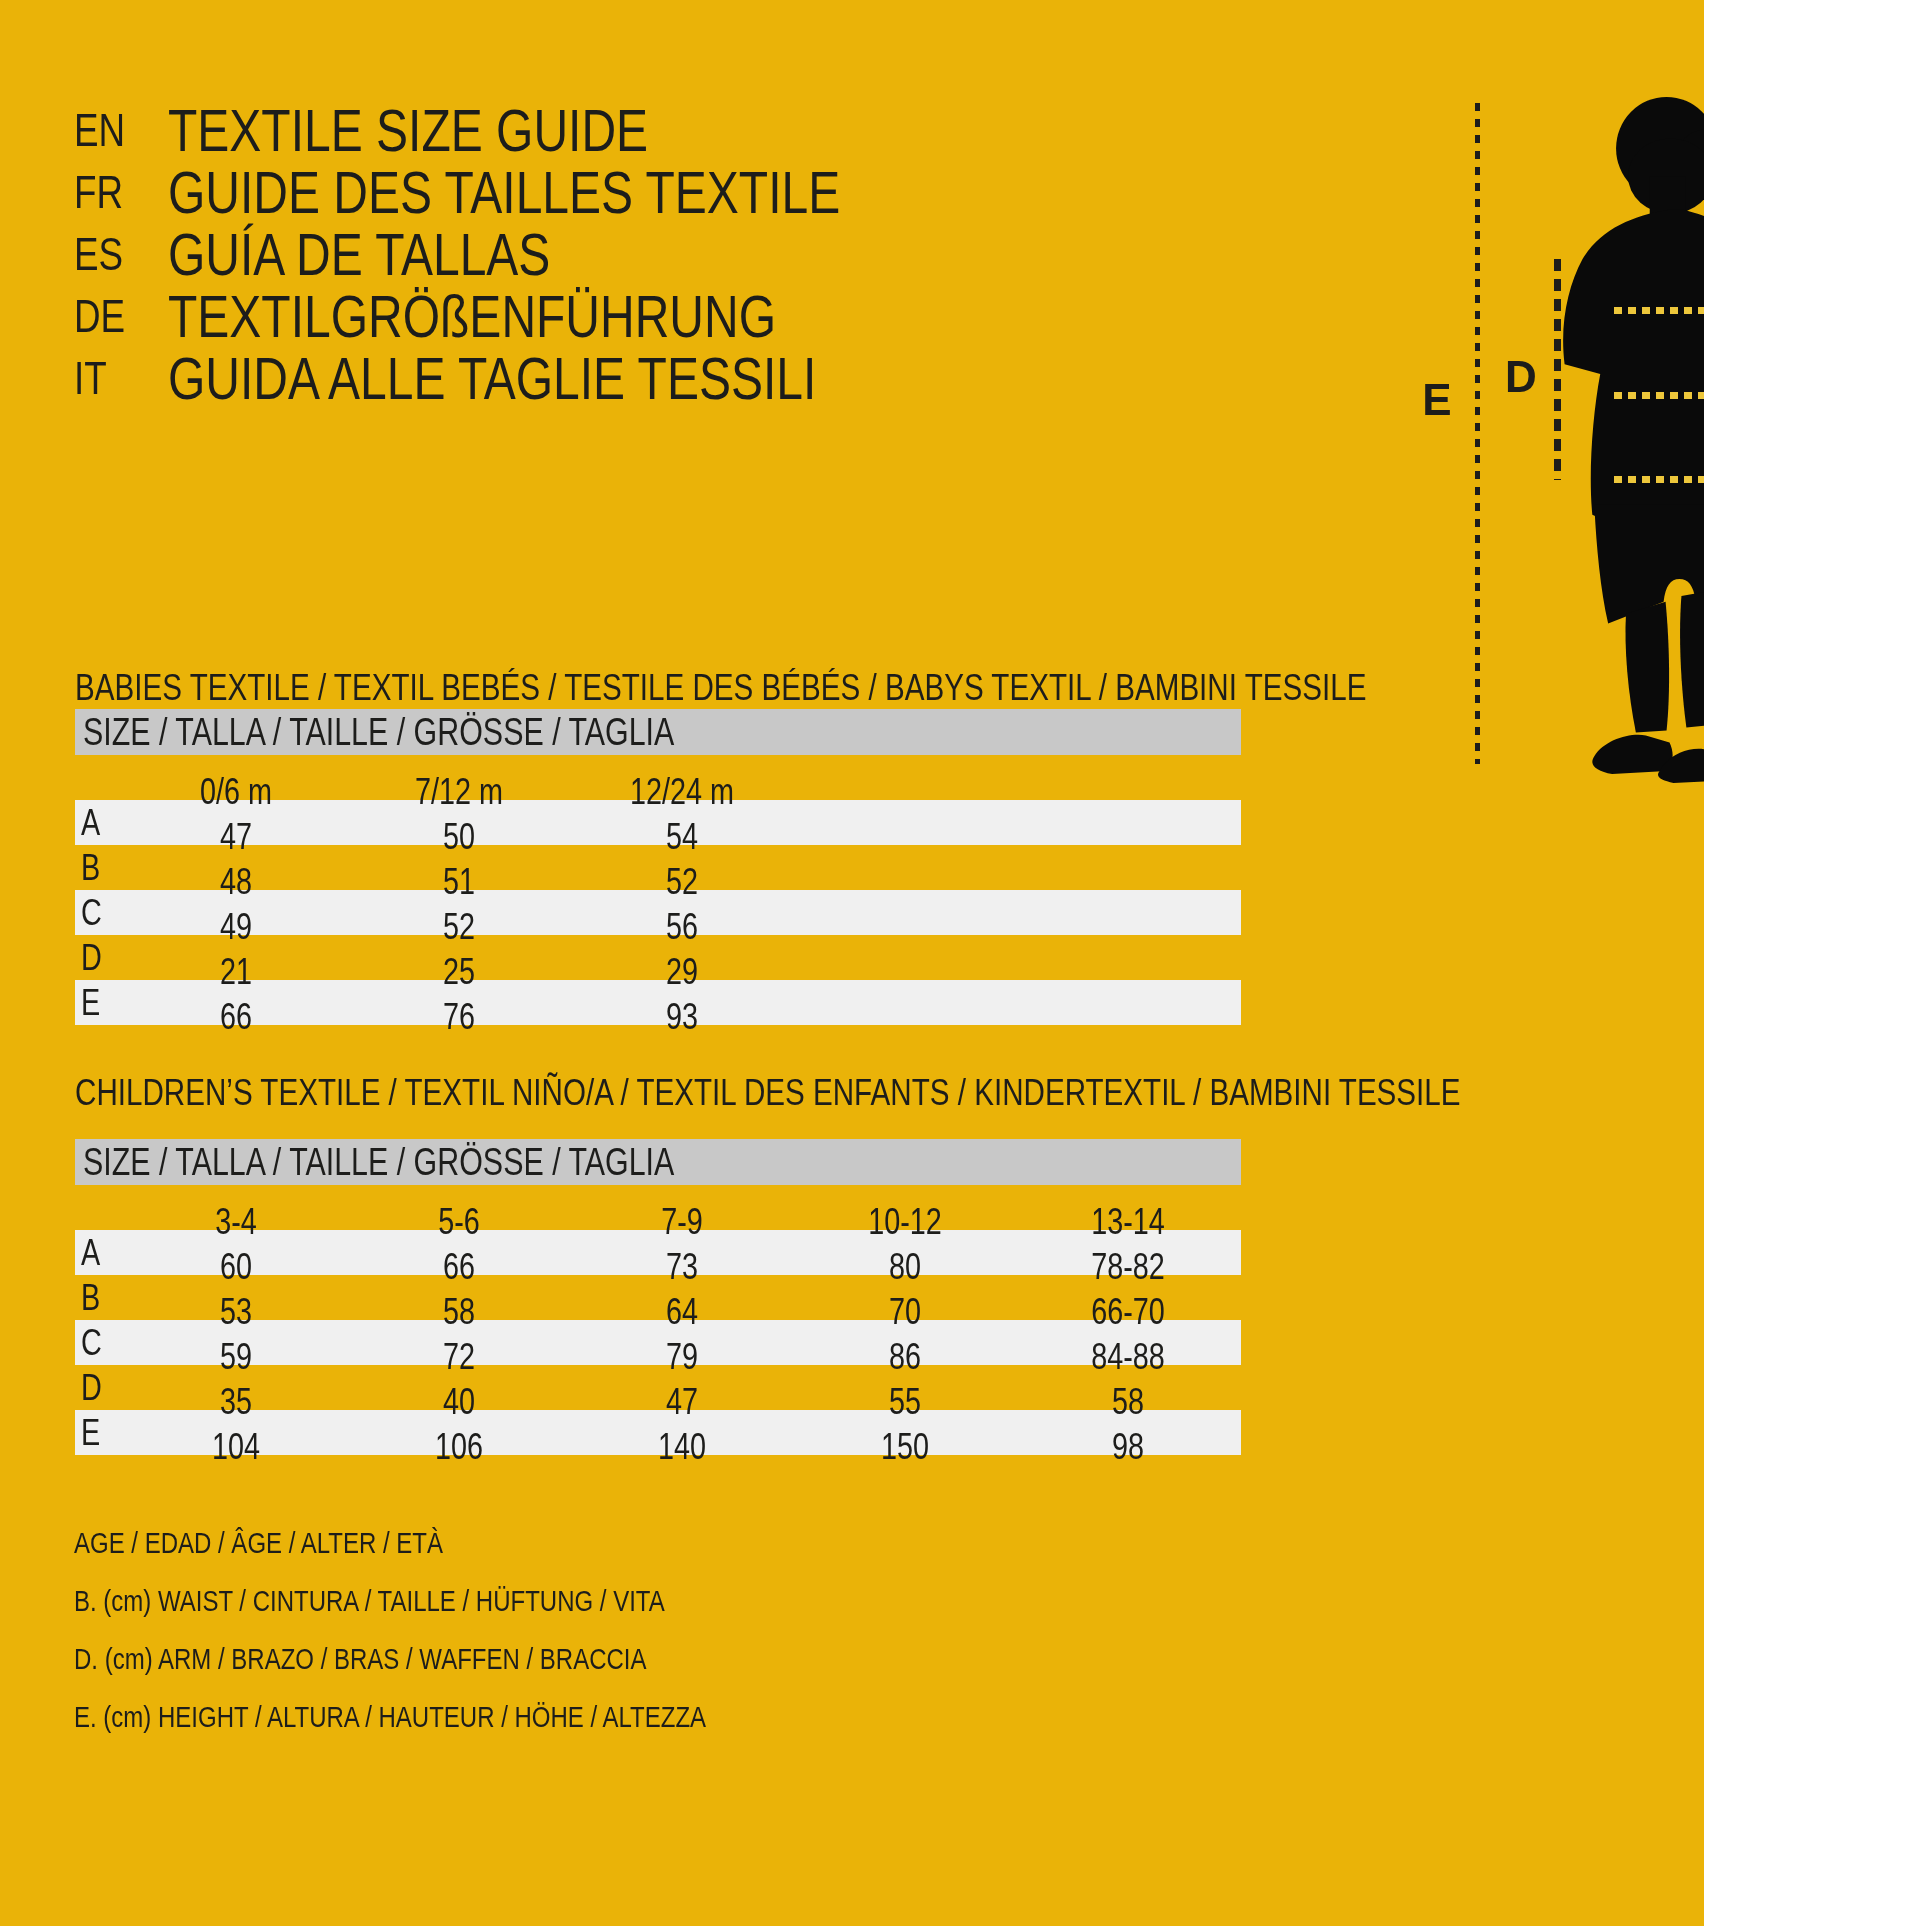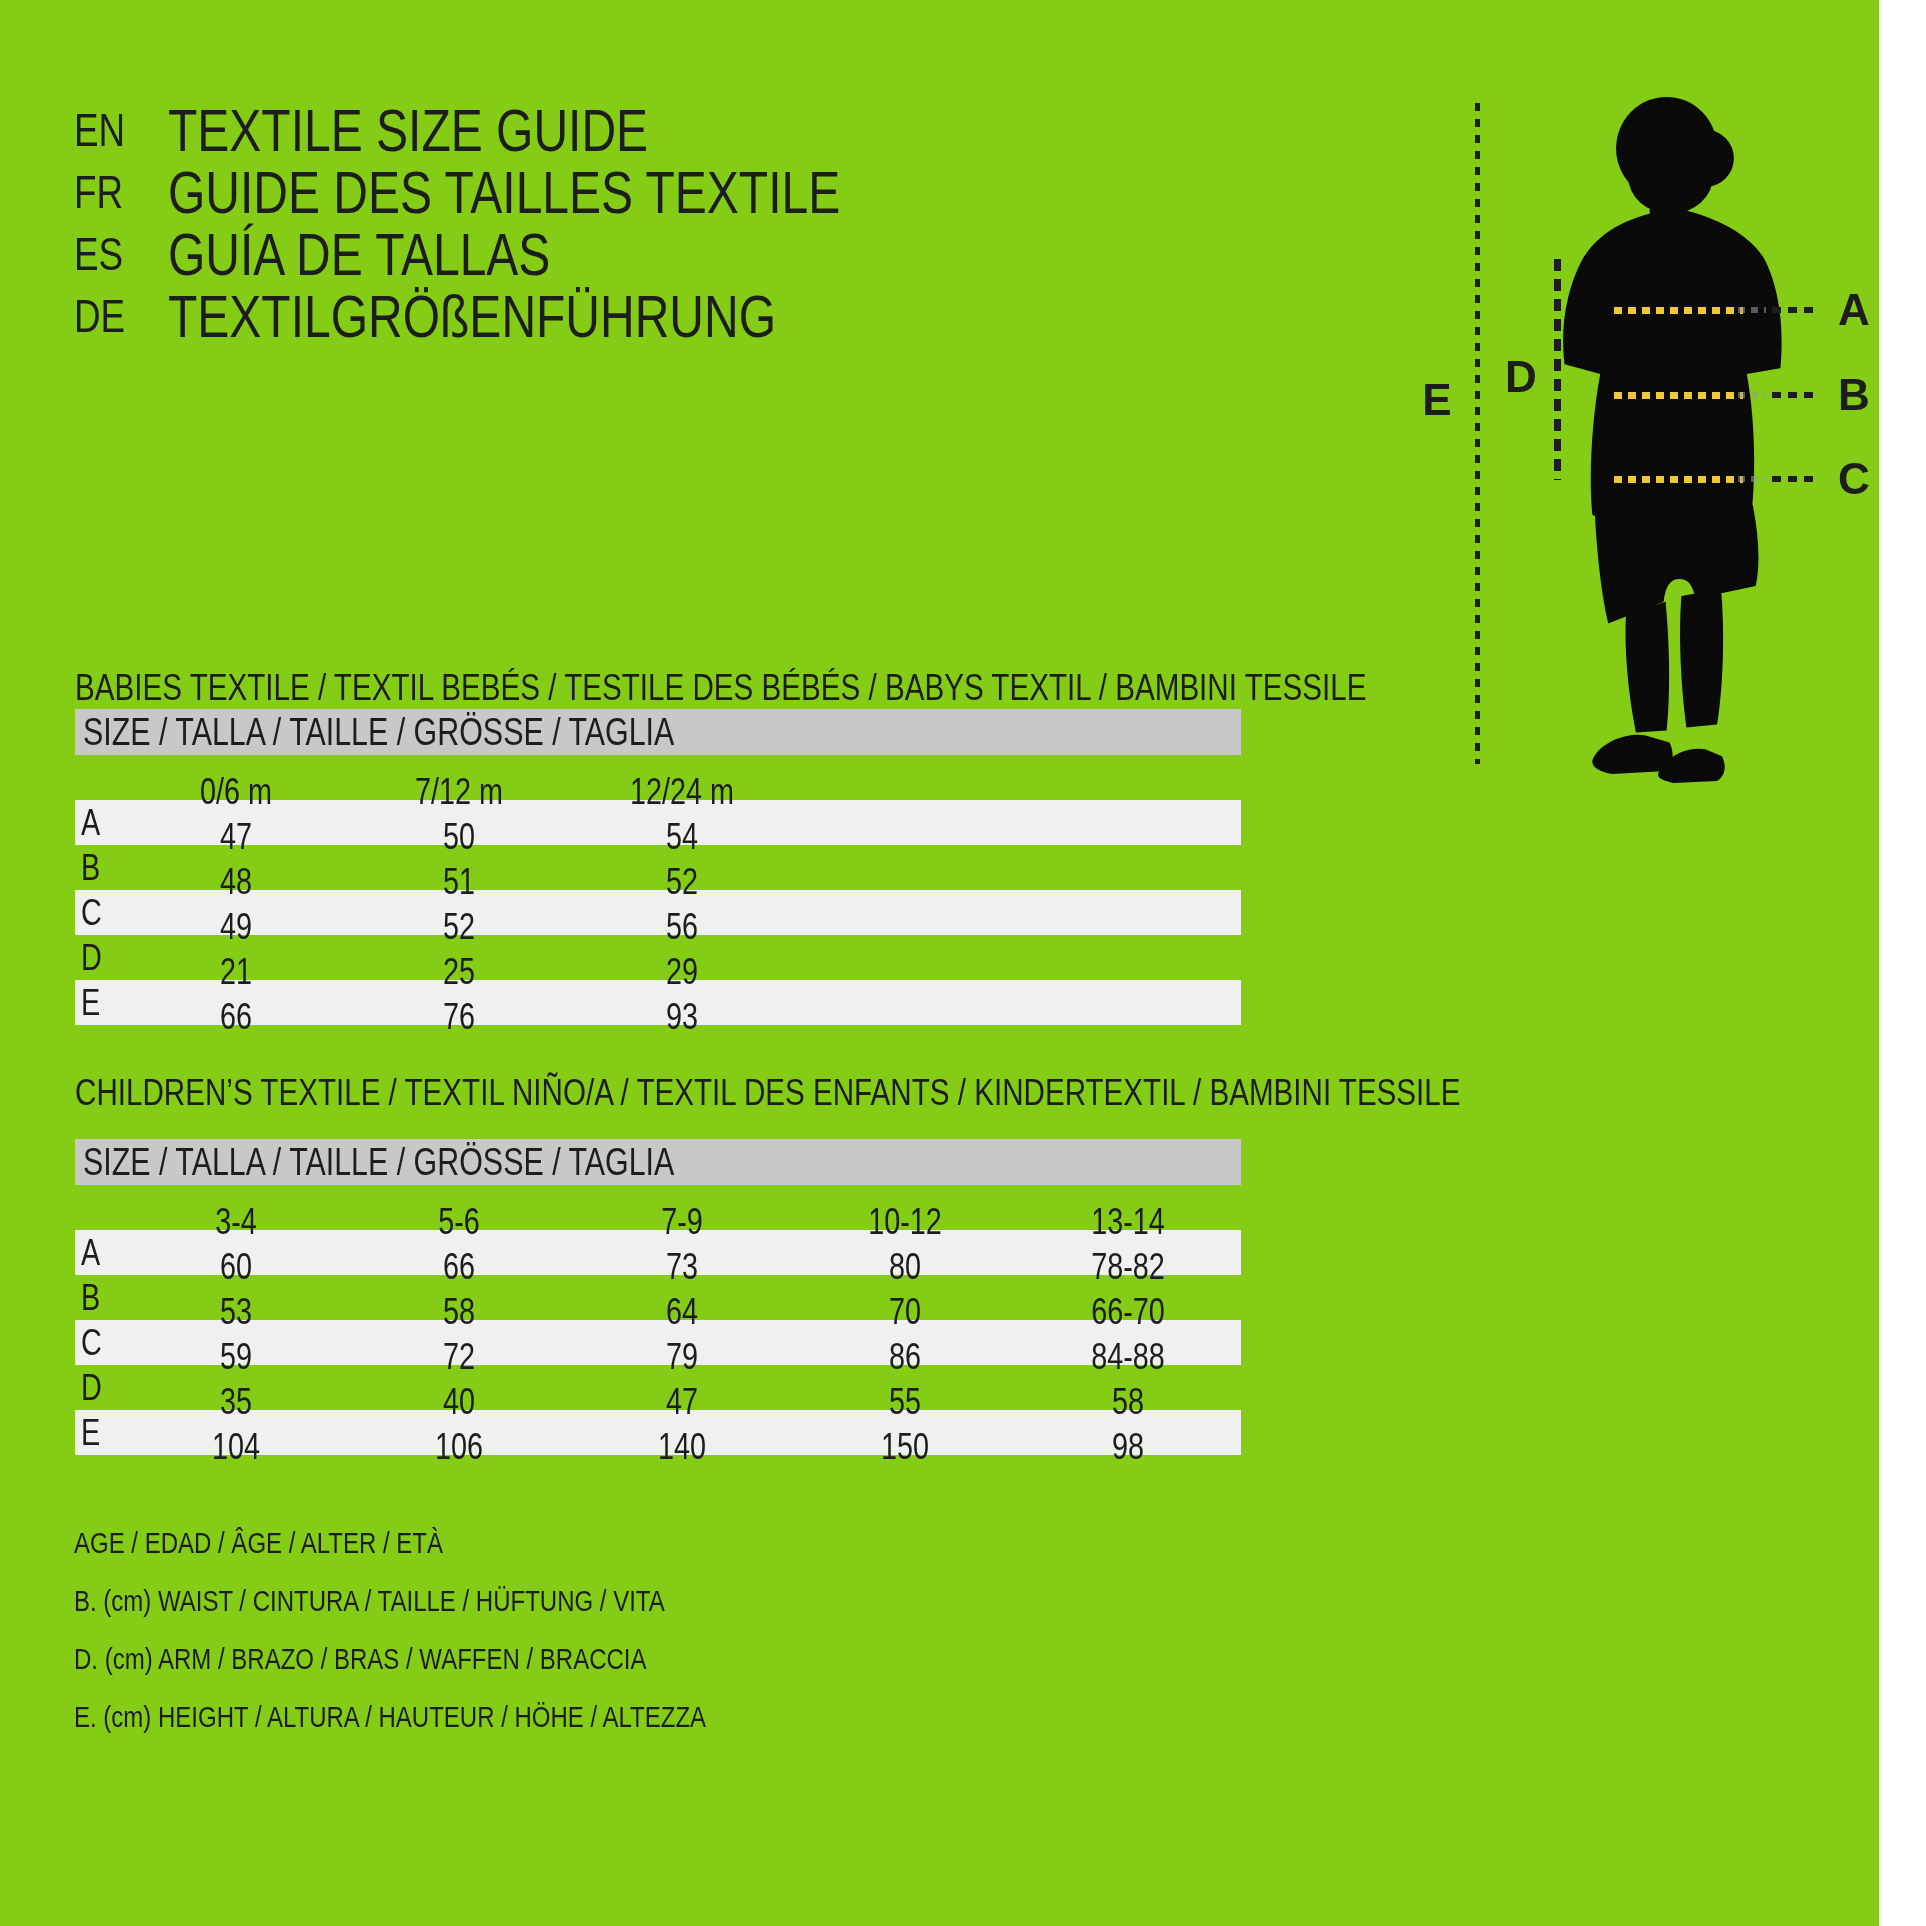--- a/index.html
+++ b/index.html
@@ -3,21 +3,21 @@
 <meta charset="utf-8">
 <style>
   html,body { margin:0; padding:0; }
   body {
     width:1927px; height:1927px;
     background:#ffffff;
     font-family:"Liberation Sans", sans-serif;
     color:#1d1d1b;
     -webkit-font-smoothing:antialiased;
   }
-  .page { position:relative; width:1879px; height:1927px; overflow:hidden; background:#84cc16; }
+  .page { position:relative; width:1704px; height:1927px; overflow:hidden; background:#eab308; }
 
   
   .cx  { display:inline-block; transform:scaleX(0.8); transform-origin:0 50%; white-space:nowrap; }
   .cxc { display:inline-block; transform:scaleX(0.8); transform-origin:50% 50%; white-space:nowrap; }
 
   
   .lang-block { position:absolute; left:74px; top:99px; }
   .lang-row { position:relative; height:62px; width:1089px; }
   .lang-code  { position:absolute; left:0;   top:50%; transform:translateY(-50%); font-size:46px; font-weight:500; }
   .lang-title { position:absolute; left:94px; top:50%; transform:translateY(-50%); font-size:60px; font-weight:500; }
@@ -67,20 +67,24 @@
       <span class="lang-code"><span class="cx">FR</span></span>
       <span class="lang-title"><span class="cx">GUIDE DES TAILLES TEXTILE</span></span>
     </div>
     <div class="lang-row">
       <span class="lang-code"><span class="cx">ES</span></span>
       <span class="lang-title"><span class="cx">GUÍA DE TALLAS</span></span>
     </div>
     <div class="lang-row">
       <span class="lang-code"><span class="cx">DE</span></span>
       <span class="lang-title"><span class="cx">TEXTILGRÖßENFÜHRUNG</span></span>
+    </div>
+    <div class="lang-row">
+      <span class="lang-code"><span class="cx">IT</span></span>
+      <span class="lang-title"><span class="cx">GUIDA ALLE TAGLIE TESSILI</span></span>
     </div>
   </div>
 
   <div class="vline-e"></div>
   <div class="flabel" style="left:1415px; top:378px;">E</div>
   <div class="vline-d"></div>
   <div class="flabel" style="left:1499px; top:355px;">D</div>
 
   <svg class="figure-svg" viewBox="0 0 300 720" aria-hidden="true">
     <g fill="#0a0a0a">

